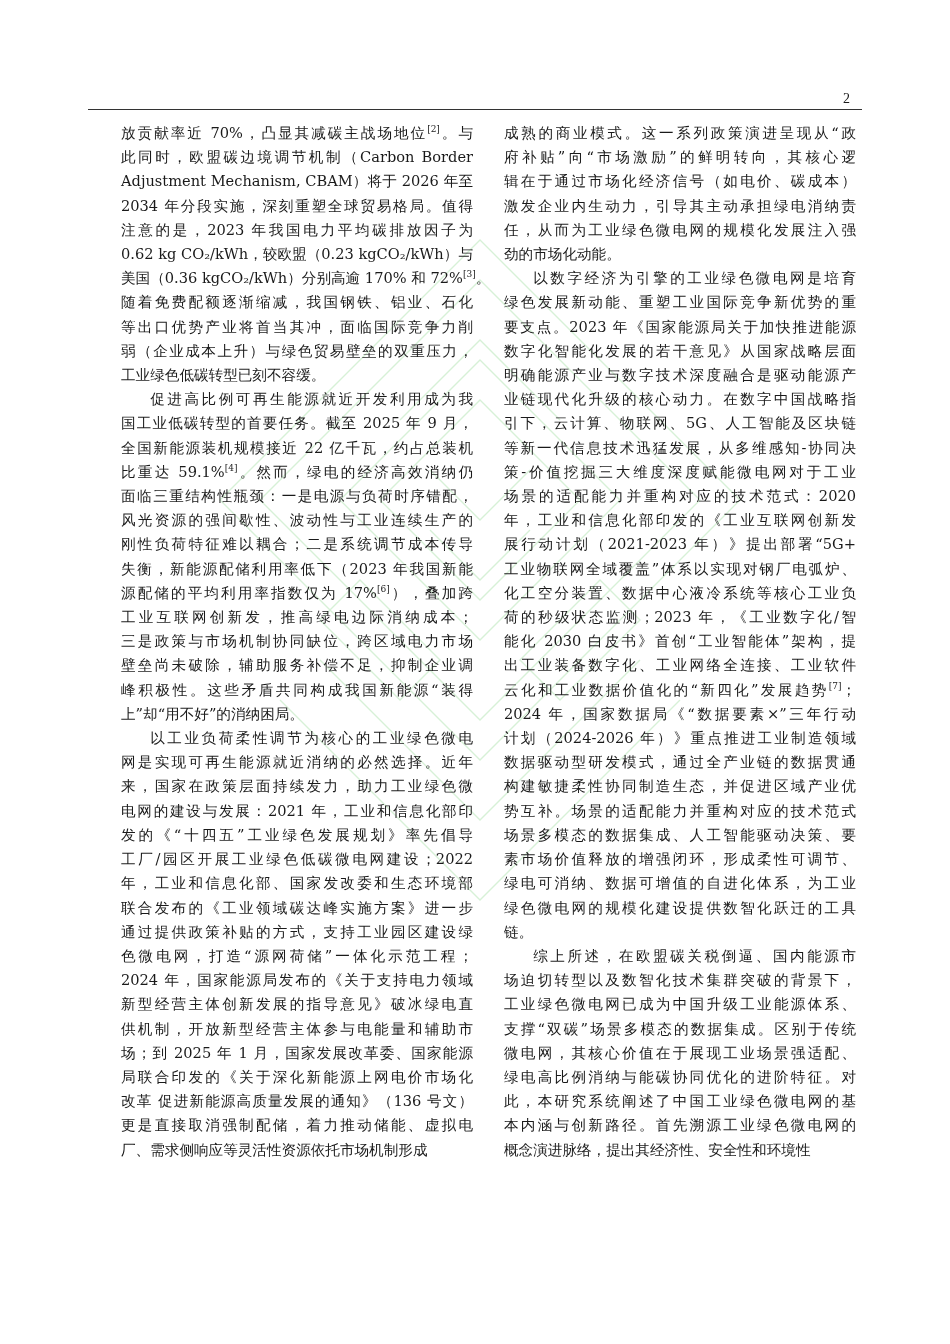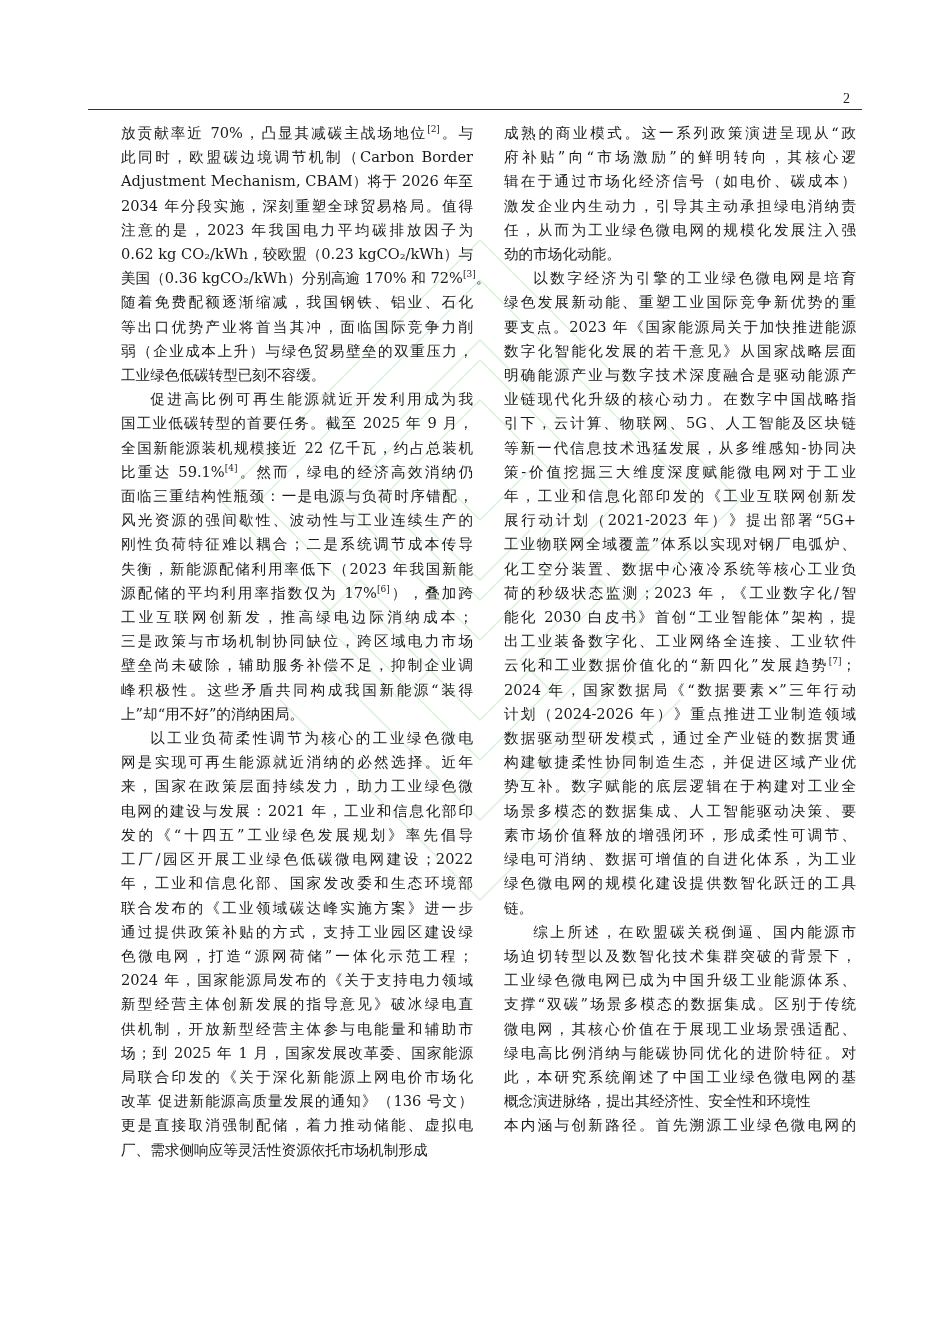--- a/index.html
+++ b/index.html
@@ -100,43 +100,44 @@
     <p>
       <span class="line" style="text-indent: 2em;">以数字经济为引擎的工业绿色微电网是培育</span>
       <span class="line">绿色发展新动能、重塑工业国际竞争新优势的重</span>
       <span class="line">要支点。2023 年《国家能源局关于加快推进能源</span>
       <span class="line">数字化智能化发展的若干意见》从国家战略层面</span>
       <span class="line">明确能源产业与数字技术深度融合是驱动能源产</span>
       <span class="line">业链现代化升级的核心动力。在数字中国战略指</span>
       <span class="line">引下，云计算、物联网、5G、人工智能及区块链</span>
       <span class="line">等新一代信息技术迅猛发展，从多维感知-协同决</span>
       <span class="line">策-价值挖掘三大维度深度赋能微电网对于工业</span>
+      <span class="line">场景的适配能力并重构对应的技术范式：2020</span>
       <span class="line">年，工业和信息化部印发的《工业互联网创新发</span>
       <span class="line">展行动计划（2021-2023 年）》提出部署“5G+</span>
       <span class="line">工业物联网全域覆盖”体系以实现对钢厂电弧炉、</span>
       <span class="line">化工空分装置、数据中心液冷系统等核心工业负</span>
       <span class="line">荷的秒级状态监测；2023 年，《工业数字化/智</span>
       <span class="line">能化 2030 白皮书》首创“工业智能体”架构，提</span>
       <span class="line">出工业装备数字化、工业网络全连接、工业软件</span>
       <span class="line">云化和工业数据价值化的“新四化”发展趋势<sup>[7]</sup>；</span>
       <span class="line">2024 年，国家数据局《“数据要素×”三年行动</span>
       <span class="line">计划（2024-2026 年）》重点推进工业制造领域</span>
       <span class="line">数据驱动型研发模式，通过全产业链的数据贯通</span>
       <span class="line">构建敏捷柔性协同制造生态，并促进区域产业优</span>
-      <span class="line">势互补。数字赋能的底层逻辑在于构建对工业全</span>
+      <span class="line">势互补。场景的适配能力并重构对应的技术范式</span>
       <span class="line">场景多模态的数据集成、人工智能驱动决策、要</span>
       <span class="line">素市场价值释放的增强闭环，形成柔性可调节、</span>
       <span class="line">绿电可消纳、数据可增值的自进化体系，为工业</span>
       <span class="line">绿色微电网的规模化建设提供数智化跃迁的工具</span>
       <span class="line last">链。</span>
     </p>
     <p>
       <span class="line" style="text-indent: 2em;">综上所述，在欧盟碳关税倒逼、国内能源市</span>
       <span class="line">场迫切转型以及数智化技术集群突破的背景下，</span>
       <span class="line">工业绿色微电网已成为中国升级工业能源体系、</span>
       <span class="line">支撑“双碳”场景多模态的数据集成。区别于传统</span>
       <span class="line">微电网，其核心价值在于展现工业场景强适配、</span>
       <span class="line">绿电高比例消纳与能碳协同优化的进阶特征。对</span>
       <span class="line">此，本研究系统阐述了中国工业绿色微电网的基</span>
+      <span class="line">本内涵与创新路径。首先溯源工业绿色微电网的</span>
       <span class="line last">概念演进脉络，提出其经济性、安全性和环境性</span>
-      <span class="line">本内涵与创新路径。首先溯源工业绿色微电网的</span>
     </p>
   </div>
 
 </body></html>

